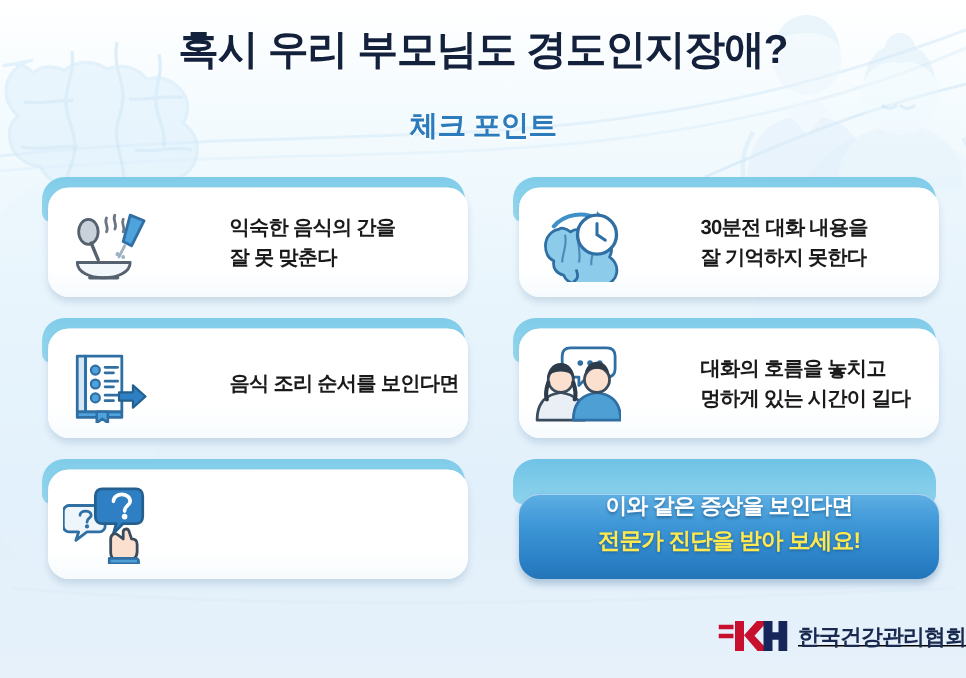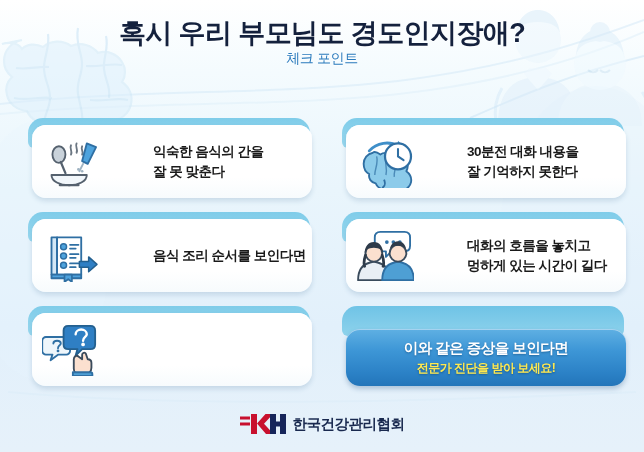--- a/index.html
+++ b/index.html
@@ -18,21 +18,21 @@
   .people-bg{right:-6px;top:-4px;width:170px;height:132px;opacity:.5;}
   .swoosh{left:0;top:0;width:644px;height:452px;opacity:.55;}
   
   .header{position:absolute;left:0;top:18px;width:644px;text-align:center;z-index:5;}
   .title{
     font-size:27px;font-weight:bold;color:#14213d;letter-spacing:-.6px;
     line-height:1.18;text-shadow:0 1px 0 rgba(255,255,255,.85);
     margin:0;padding:0;white-space:nowrap;
   }
   .subtitle{
-    margin-top:0;font-size:14px;font-weight:normal;color:#2b7bbd;
+    margin-top:21px;font-size:19px;font-weight:bold;color:#2b7bbd;
     letter-spacing:-.4px;text-shadow:0 1px 0 rgba(255,255,255,.8);
   }
   
   .grid{
     position:absolute;left:22px;top:118px;width:604px;
     display:grid;grid-template-columns:290px 290px;
     column-gap:24px;row-gap:14px;z-index:4;
   }
   .cardwrap{position:relative;height:80px;}
   
@@ -62,37 +62,37 @@
   .ctawrap::before{
     content:"";position:absolute;left:6px;top:0;right:2px;height:30px;
     background:linear-gradient(180deg,#6fc3e6 0%,#8ed3ec 100%);
     border-radius:15px 15px 6px 6px;
   }
   .cta{
     position:absolute;left:10px;top:7px;right:0;bottom:0;
     border-radius:14px;
     background:linear-gradient(180deg,#5fb0e3 0%,#3d96d6 38%,#2b81c6 78%,#2375b9 100%);
     box-shadow:0 3px 5px rgba(30,80,130,.28),0 1px 0 rgba(255,255,255,.45) inset;
-    display:flex;flex-direction:column;align-items:center;justify-content:center;
+    display:flex;flex-direction:column;align-items:center;justify-content:flex-start;
     text-align:center;
     margin-top:16px;
   }
   .cta-l1{
     font-size:14.5px;font-weight:bold;color:#ffffff;letter-spacing:-.5px;
     text-shadow:0 1px 2px rgba(10,60,105,.5);line-height:1.35;white-space:nowrap;
   }
   .cta-l2{
-    font-size:12px;font-weight:bold;color:#ffe94f;letter-spacing:-.5px;
+    font-size:15px;font-weight:bold;color:#ffe94f;letter-spacing:-.5px;
     text-shadow:0 1px 2px rgba(10,60,105,.55);line-height:1.35;
     margin-top:2px;white-space:nowrap;
   }
   
   .footer{
     position:absolute;left:0;bottom:17px;width:644px;
-    display:flex;align-items:center;justify-content:center;gap:7px;z-index:5;
+    display:flex;align-items:center;justify-content:flex-end;gap:7px;z-index:5;text-decoration:underline;
   }
   .kh-logo{display:block;}
   .org-name{
     font-size:14.5px;font-weight:bold;color:#19294f;letter-spacing:-.5px;
   }
 </style>
 </head>
 <body>
 
 <div id="poster">

